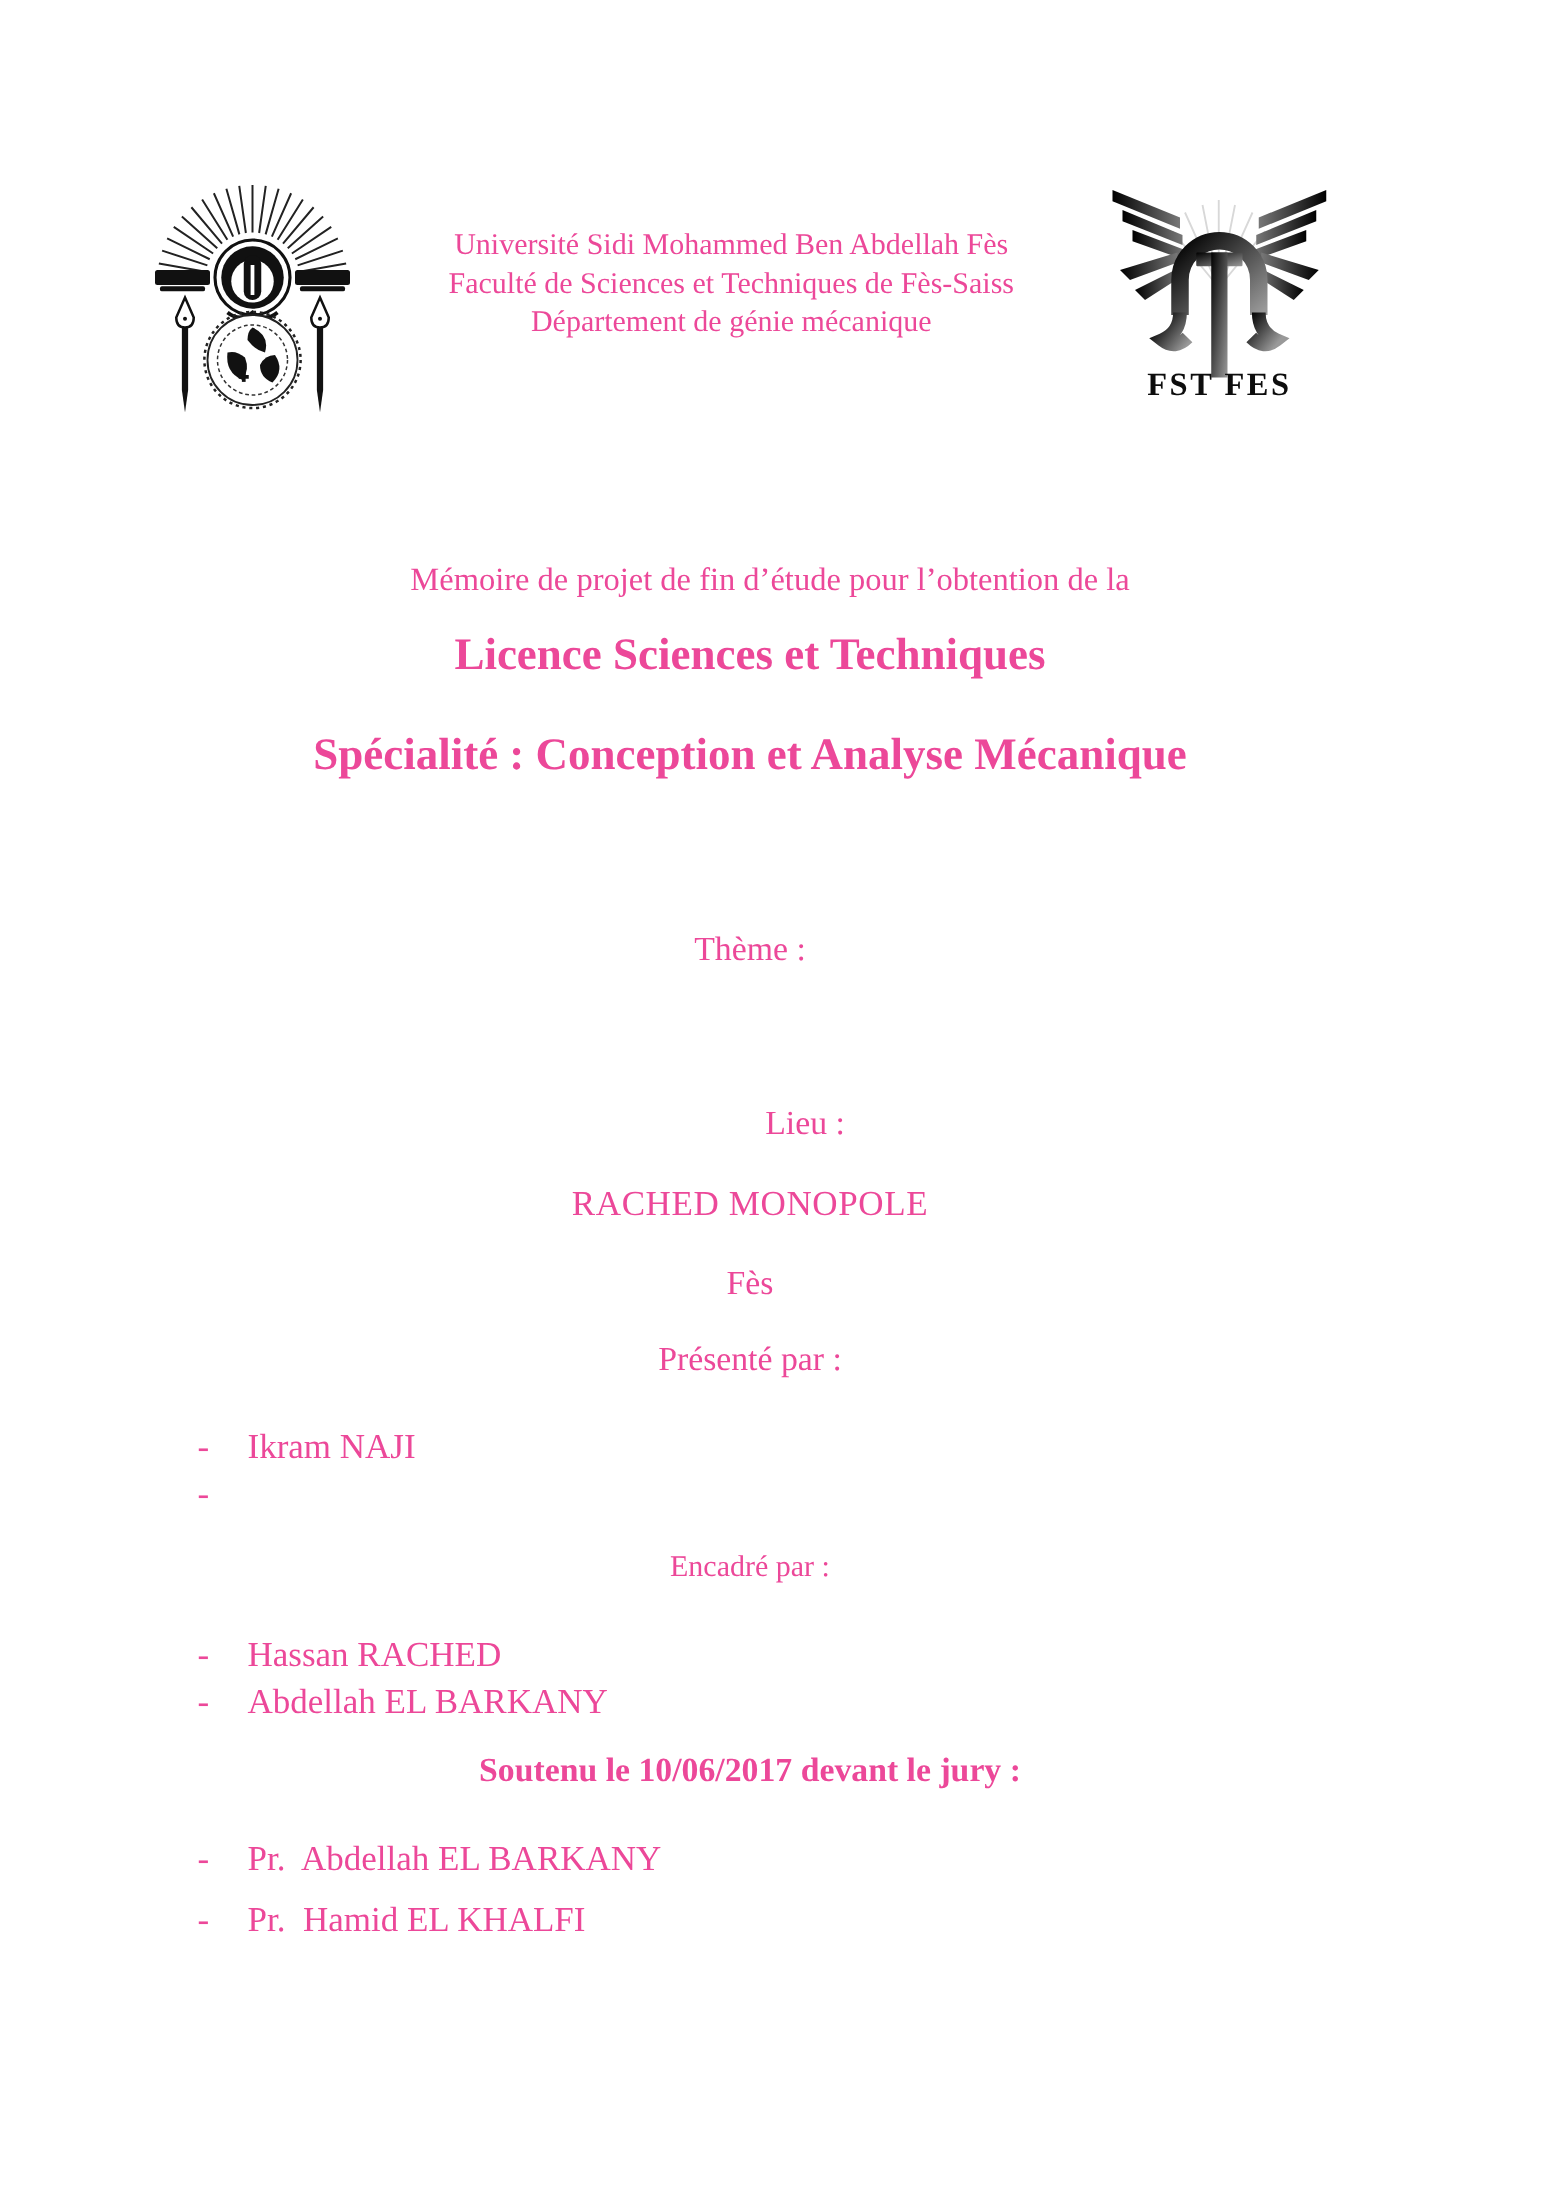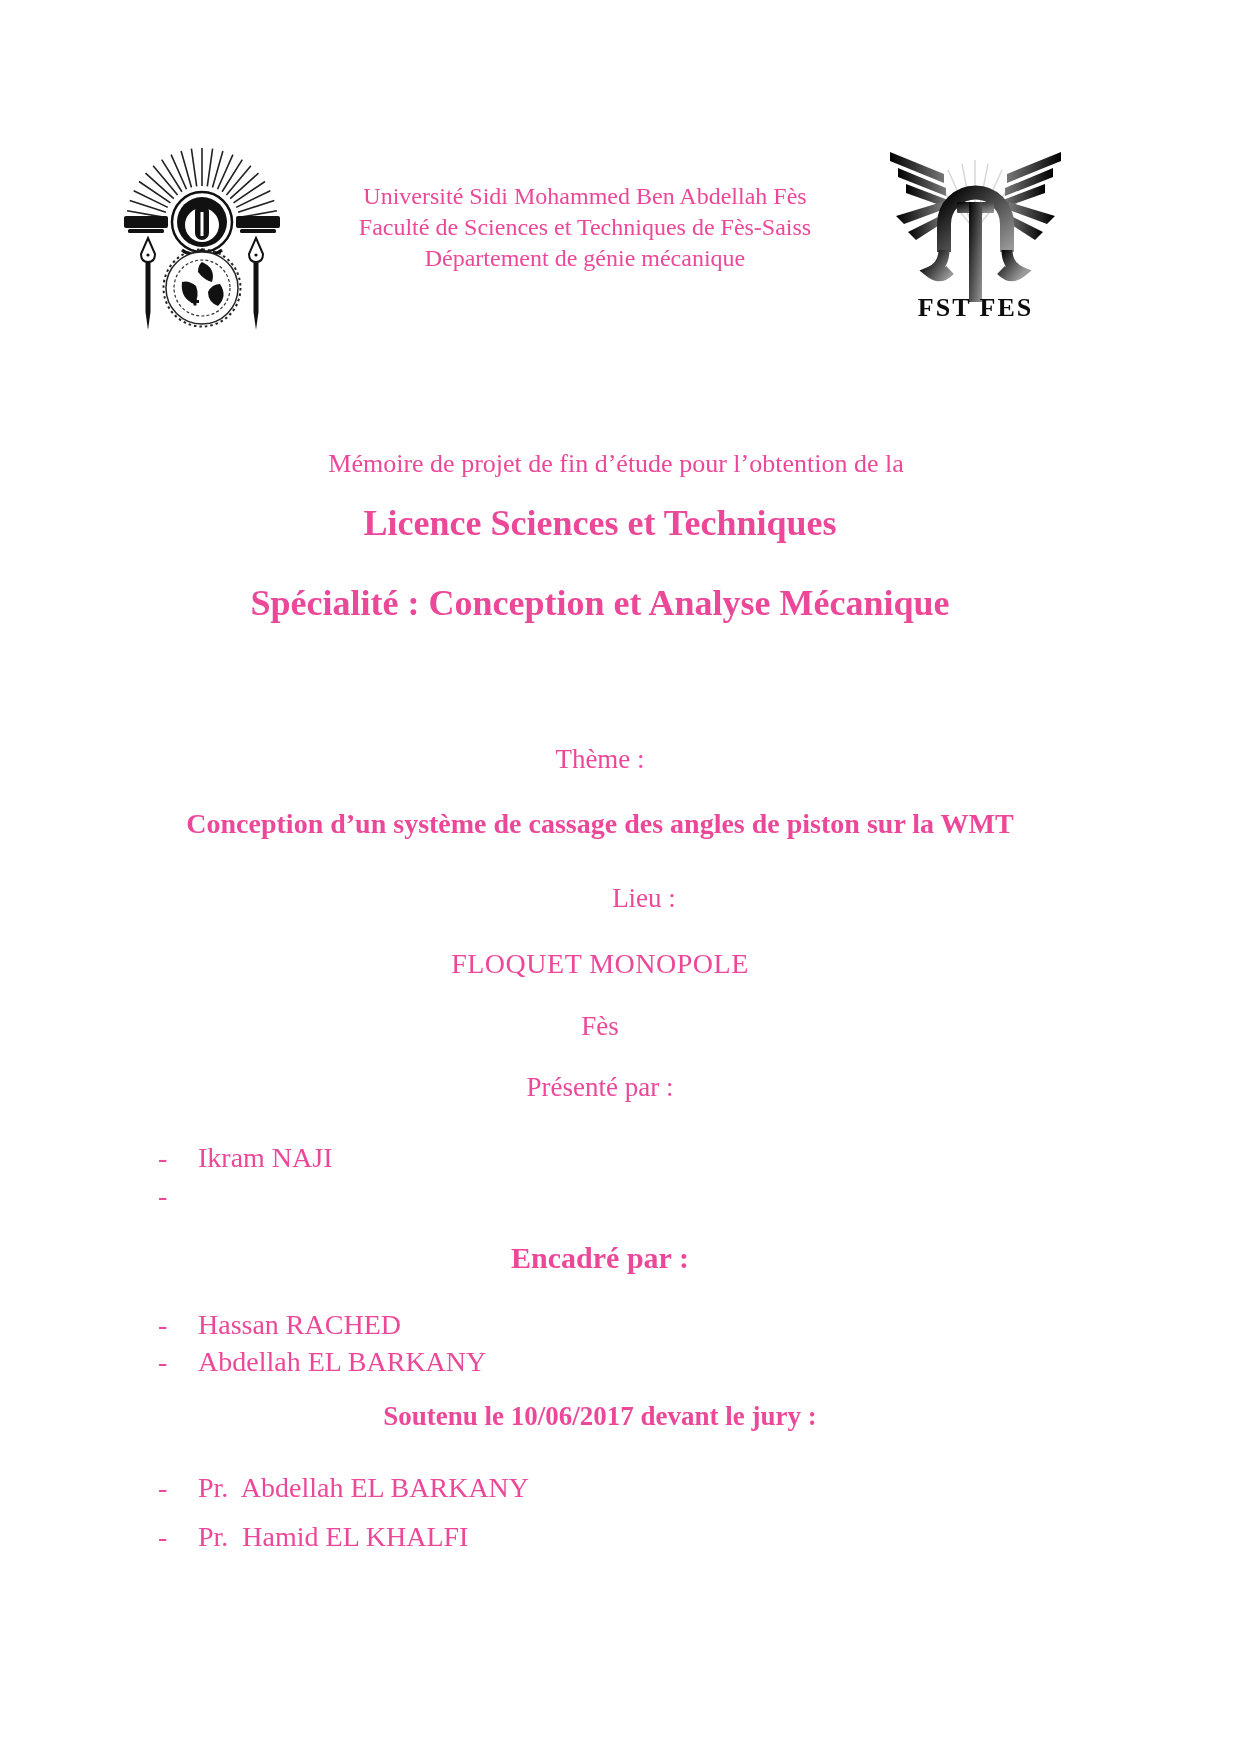--- a/index.html
+++ b/index.html
@@ -22,21 +22,21 @@
   .line{position:absolute;left:0;width:1200px;text-align:center;}
   .intro      {top:449px;font-size:26px;margin-left:16px;}
   .degree     {top:502px;font-size:36px;font-weight:bold;}
   .speciality {top:582px;font-size:36px;font-weight:bold;}
   .theme-lab  {top:744px;font-size:27px;}
   .theme-tit  {top:808px;font-size:28px;font-weight:bold;}
   .lieu-lab   {top:883px;font-size:27px;padding-left:44px;}
   .company    {top:948px;font-size:28px;letter-spacing:.5px;}
   .city       {top:1011px;font-size:27px;}
   .pres-lab   {top:1072px;font-size:27px;}
-  .sup-lab    {top:1241px;font-size:30px;font-weight:bold;}
+  .sup-lab    {top:1241px;font-size:24px;}
   .defense    {top:1401px;font-size:27px;font-weight:bold;text-align:center;}
   
   .li{
     position:absolute;left:158px;display:flex;align-items:flex-start;
     font-size:28px;gap:26px;
   }
   .li-p1{top:1142px;} .li-p2{top:1180px;}
   .li-s1{top:1309px;} .li-s2{top:1346px;}
   .li-j1{top:1472px;} .li-j2{top:1521px;}
   .li .dash{width:14px;}
@@ -135,24 +135,23 @@
       <rect x="81" y="62" width="13" height="100" fill="url(#g1)"></rect>
     </g>
     <text x="87.5" y="176" text-anchor="middle" font-family="Liberation Serif, DejaVu Serif, serif" font-size="26" font-weight="bold" letter-spacing="2" fill="#0d0d0d">FST FES</text>
   </svg>
 
   <div class="line intro">Mémoire de projet de fin d’étude pour l’obtention de la</div>
   <div class="line degree">Licence Sciences et Techniques</div>
   <div class="line speciality">Spécialité : Conception et Analyse Mécanique</div>
 
   <div class="line theme-lab">Thème :</div>
-  <div class="line theme-tit">Conception d’un système de cassage des angles de piston sur la WMT</div>
 
   <div class="line lieu-lab">Lieu :</div>
-  <div class="line company">FLOQUET MONOPOLE</div>
+  <div class="line company">RACHED MONOPOLE</div>
   <div class="line city">Fès</div>
 
   <div class="line pres-lab">Présenté par :</div>
   <div class="li li-p1">
     <span class="dash">-</span>
     <span class="li-text">Ikram NAJI</span>
   </div>
   <div class="li li-p2">
     <span class="dash">-</span>
   </div>

